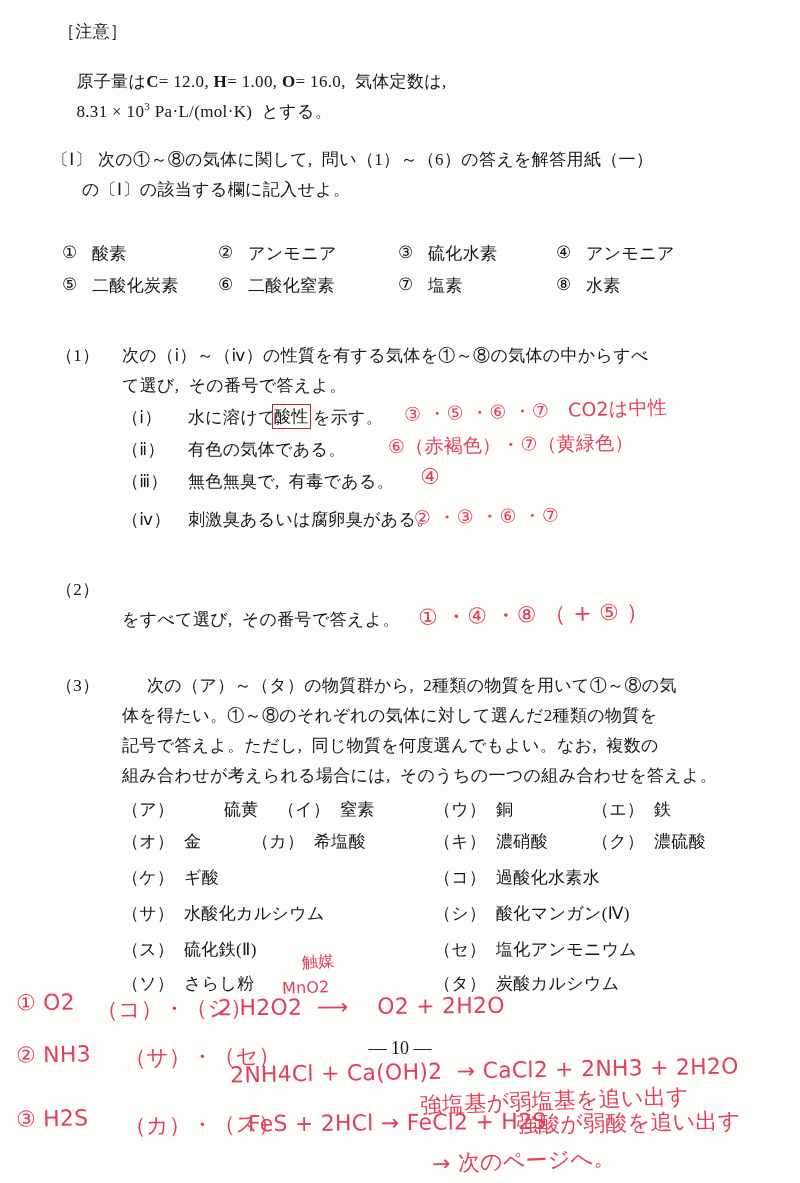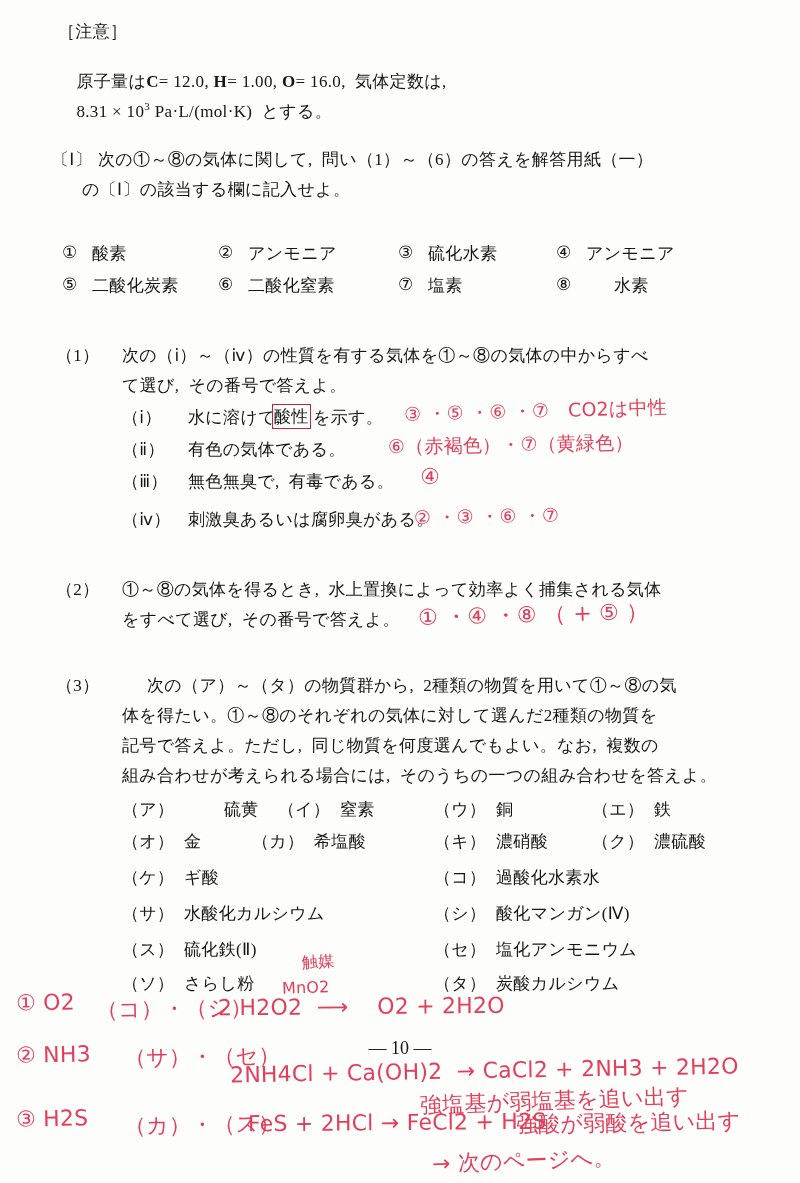--- a/index.html
+++ b/index.html
@@ -88,21 +88,21 @@
   <div class="pr s17" style="left:556px; top:242px;">④</div>
   <div class="pr s17" style="left:586px; top:242px;">アンモニア</div>
 
   <div class="pr s17" style="left:62px; top:274px;">⑤</div>
   <div class="pr s17" style="left:92px; top:274px;">二酸化炭素</div>
   <div class="pr s17" style="left:218px; top:274px;">⑥</div>
   <div class="pr s17" style="left:248px; top:274px;">二酸化窒素</div>
   <div class="pr s17" style="left:398px; top:274px;">⑦</div>
   <div class="pr s17" style="left:428px; top:274px;">塩素</div>
   <div class="pr s17" style="left:556px; top:274px;">⑧</div>
-  <div class="pr s17" style="left:586px; top:274px;margin-left:28px;">水素</div>
+  <div class="pr s17" style="left:586px; top:274px;">水素</div>
 
   <div class="pr s17" style="left:56px; top:344px;">（1）</div>
   <div class="pr s17" style="left:122px; top:344px;">次の（ⅰ）～（ⅳ）の性質を有する気体を①～⑧の気体の中からすべ</div>
   <div class="pr s17" style="left:122px; top:374px;">て選び,  その番号で答えよ。</div>
 
   <div class="pr s17" style="left:122px; top:406px;">（ⅰ）</div>
   <div class="pr s17" style="left:188px; top:406px;">水に溶けて,</div>
   <div class="pr s17 boxed" style="left:272px; top:404px;">酸性</div>
   <div class="pr s17" style="left:313px; top:406px;">を示す。</div>
 
@@ -115,21 +115,20 @@
   <div class="pr s17" style="left:122px; top:508px;">（ⅳ）</div>
   <div class="pr s17" style="left:188px; top:508px;">刺激臭あるいは腐卵臭がある。</div>
 
   <div class="hw" style="left:404px; top:400px; transform:rotate(-1.5deg);">③ ・⑤ ・⑥ ・⑦</div>
   <div class="hw" style="left:568px; top:396px; transform:rotate(-2deg);">CO2は中性</div>
   <div class="hw" style="left:388px; top:432px; transform:rotate(-1deg);">⑥（赤褐色）・⑦（黄緑色）</div>
   <div class="hw hw-lg" style="left:420px; top:464px;">④</div>
   <div class="hw" style="left:414px; top:504px; transform:rotate(-1deg);">② ・③ ・⑥ ・⑦</div>
 
   <div class="pr s17" style="left:56px; top:578px;">（2）</div>
-  <div class="pr s17" style="left:122px; top:578px;">①～⑧の気体を得るとき,  水上置換によって効率よく捕集される気体</div>
   <div class="pr s17" style="left:122px; top:608px;">をすべて選び,  その番号で答えよ。</div>
   <div class="hw hw-lg" style="left:418px; top:600px; transform:rotate(-1.5deg);">① ・④ ・⑧ （ + ⑤ ）</div>
 
   <div class="pr s17" style="left:56px; top:674px;">（3）</div>
   <div class="pr s17" style="left:122px; top:674px;margin-left:25px;">次の（ア）～（タ）の物質群から,  2種類の物質を用いて①～⑧の気</div>
   <div class="pr s17" style="left:122px; top:704px;">体を得たい。①～⑧のそれぞれの気体に対して選んだ2種類の物質を</div>
   <div class="pr s17" style="left:122px; top:734px;">記号で答えよ。ただし,  同じ物質を何度選んでもよい。なお,  複数の</div>
   <div class="pr s17" style="left:122px; top:764px;">組み合わせが考えられる場合には,  そのうちの一つの組み合わせを答えよ。</div>
 
   <div class="pr s17" style="left:122px; top:798px;">（ア）</div>

